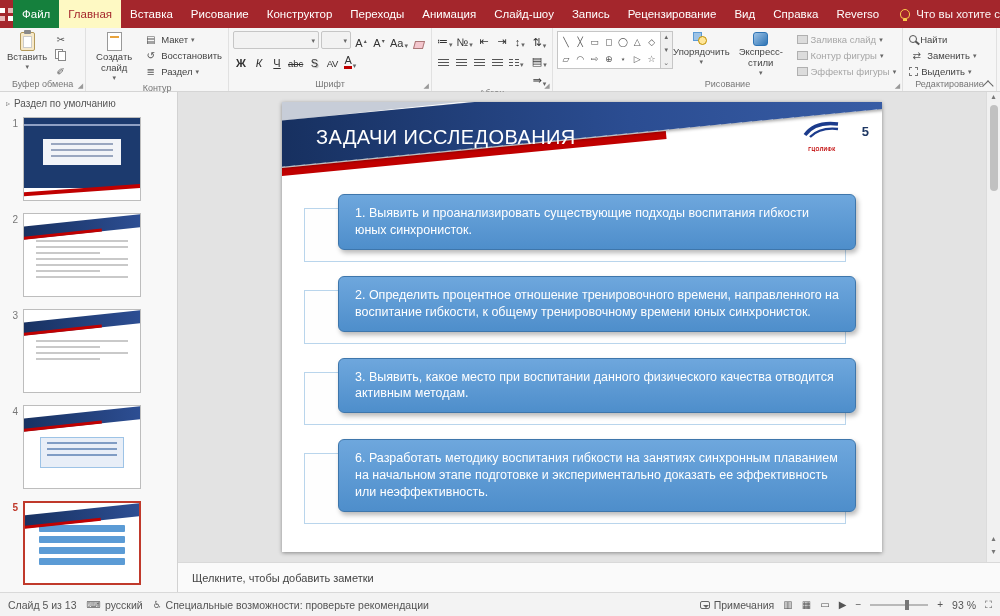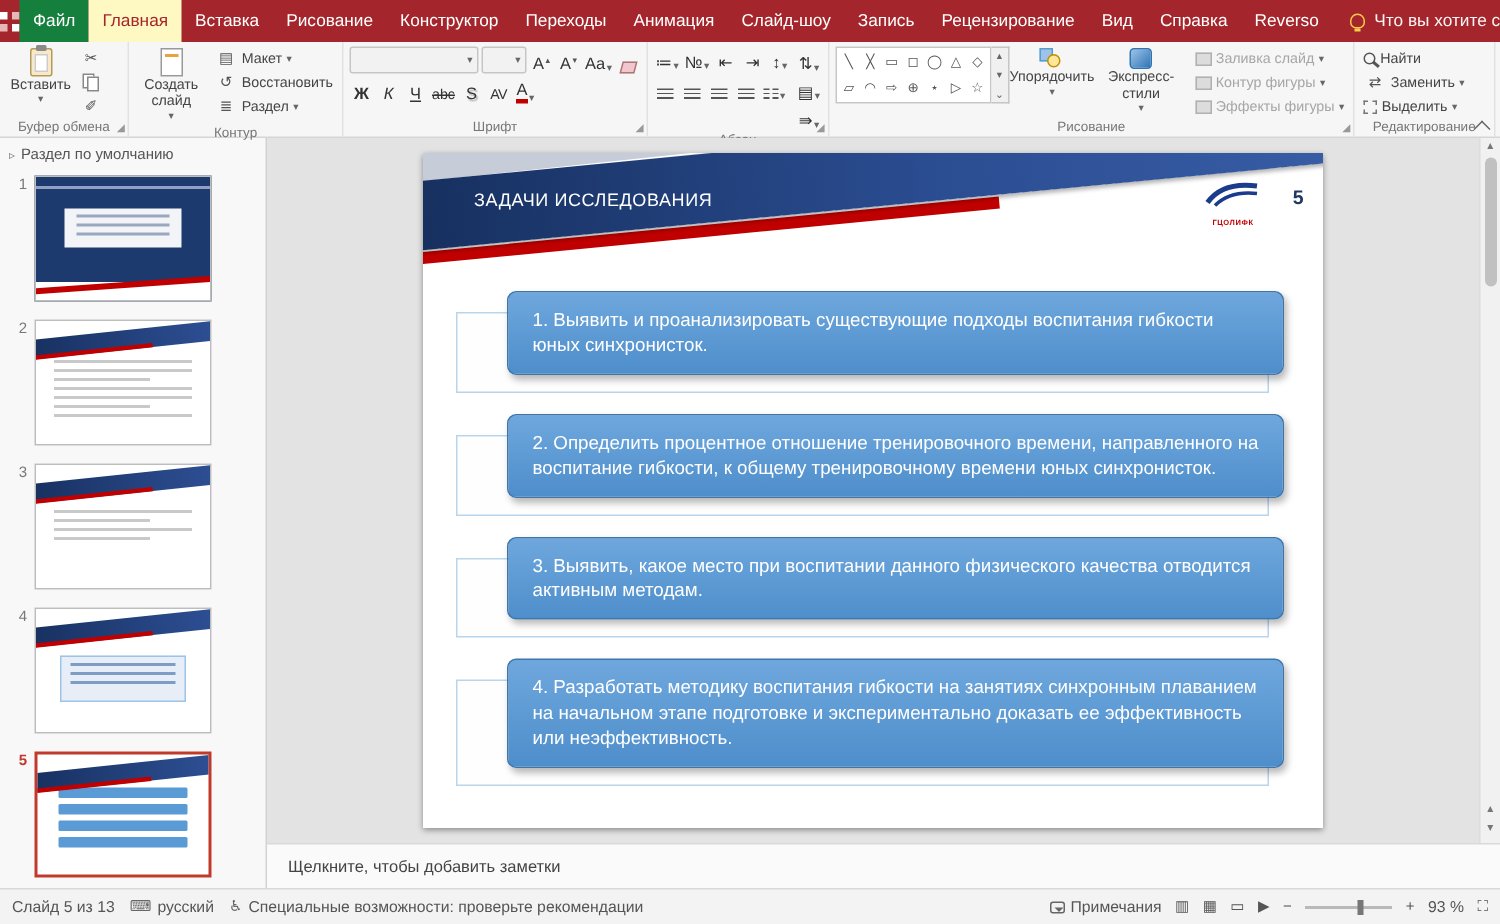--- a/index.html
+++ b/index.html
@@ -98,21 +98,21 @@
 
   .main-col{flex:1;display:flex;flex-direction:column;min-width:0;}
   .canvas{flex:1;background:#e3e3e3;position:relative;overflow:hidden;padding-right:14px;}
   .slide{width:600px;height:450px;background:#fff;margin:10px auto 0;box-shadow:0 1px 4px rgba(0,0,0,.4);position:relative;overflow:hidden;}
   .slide-header{position:absolute;left:0;top:0;right:0;height:78px;overflow:hidden;}
   .band{position:absolute;transform-origin:left center;}
   .band.g1{left:-12px;top:0;width:62%;height:20px;background:#c7cdd8;transform:rotate(-6deg);}
   .band.g2{left:-12px;top:21px;width:46%;height:11px;background:#e3e6ec;transform:rotate(-6deg);}
   .band.red{left:-10px;top:67px;width:66%;height:8px;background:#c00000;transform:rotate(-5.5deg);}
   .band.blue{left:-14px;top:20px;width:110%;height:46px;background:linear-gradient(90deg,#162f5e,#2b4d92 55%,#3a5fa8);transform:rotate(-5.5deg);box-shadow:0 2px 3px rgba(0,0,0,.3);}
-  .slide-title{position:absolute;left:34px;top:24px;color:#fff;font-size:12px;letter-spacing:.4px;}
+  .slide-title{position:absolute;left:34px;top:24px;color:#fff;font-size:20px;letter-spacing:.4px;}
   .slide-num{position:absolute;right:13px;top:22px;color:#1f3864;font-weight:bold;font-size:13px;}
   .logo{position:absolute;right:34px;top:18px;width:52px;text-align:center;line-height:1;}
   .logo svg{display:block;margin:0 auto;}
   .logo-text{font-size:5px;color:#c00000;font-weight:bold;letter-spacing:.4px;}
   .logo-bar{height:1.5px;background:#1b3b8c;margin-top:1px;}
 
   .tasks{position:absolute;left:0;right:0;top:78px;bottom:0;padding:14px 26px 0 56px;}
   .task{position:relative;margin-bottom:26px;}
   .ghost{position:absolute;left:-34px;top:14px;right:10px;bottom:-12px;background:#fefefe;border:1px solid #b9d5ec;}
   .tbox{position:relative;background:linear-gradient(180deg,#6ea7dd,#4e8ecb);border:1px solid #3e76ab;border-radius:6px;color:#fff;
@@ -538,21 +538,21 @@
             <div class="task">
               <span class="ghost"></span>
               <div class="tbox">2. Определить процентное отношение тренировочного времени, направленного на воспитание гибкости, к общему тренировочному времени юных синхронисток.</div>
             </div>
             <div class="task">
               <span class="ghost"></span>
               <div class="tbox">3. Выявить, какое место при воспитании данного физического качества отводится активным методам.</div>
             </div>
             <div class="task">
               <span class="ghost"></span>
-              <div class="tbox">4. Разработать методику воспитания гибкости на занятиях синхронным плаванием на начальном этапе подготовке и экспериментально доказать ее эффективность или неэффективность.</div>
+              <div class="tbox">6. Разработать методику воспитания гибкости на занятиях синхронным плаванием на начальном этапе подготовке и экспериментально доказать ее эффективность или неэффективность.</div>
             </div>
           </div>
         </div>
 
         <div class="vscroll">
           <span>▴</span>
           <span class="vthumb"></span>
           <span class="vs-bottom">
             <span>▴</span>
             <span>▾</span>

